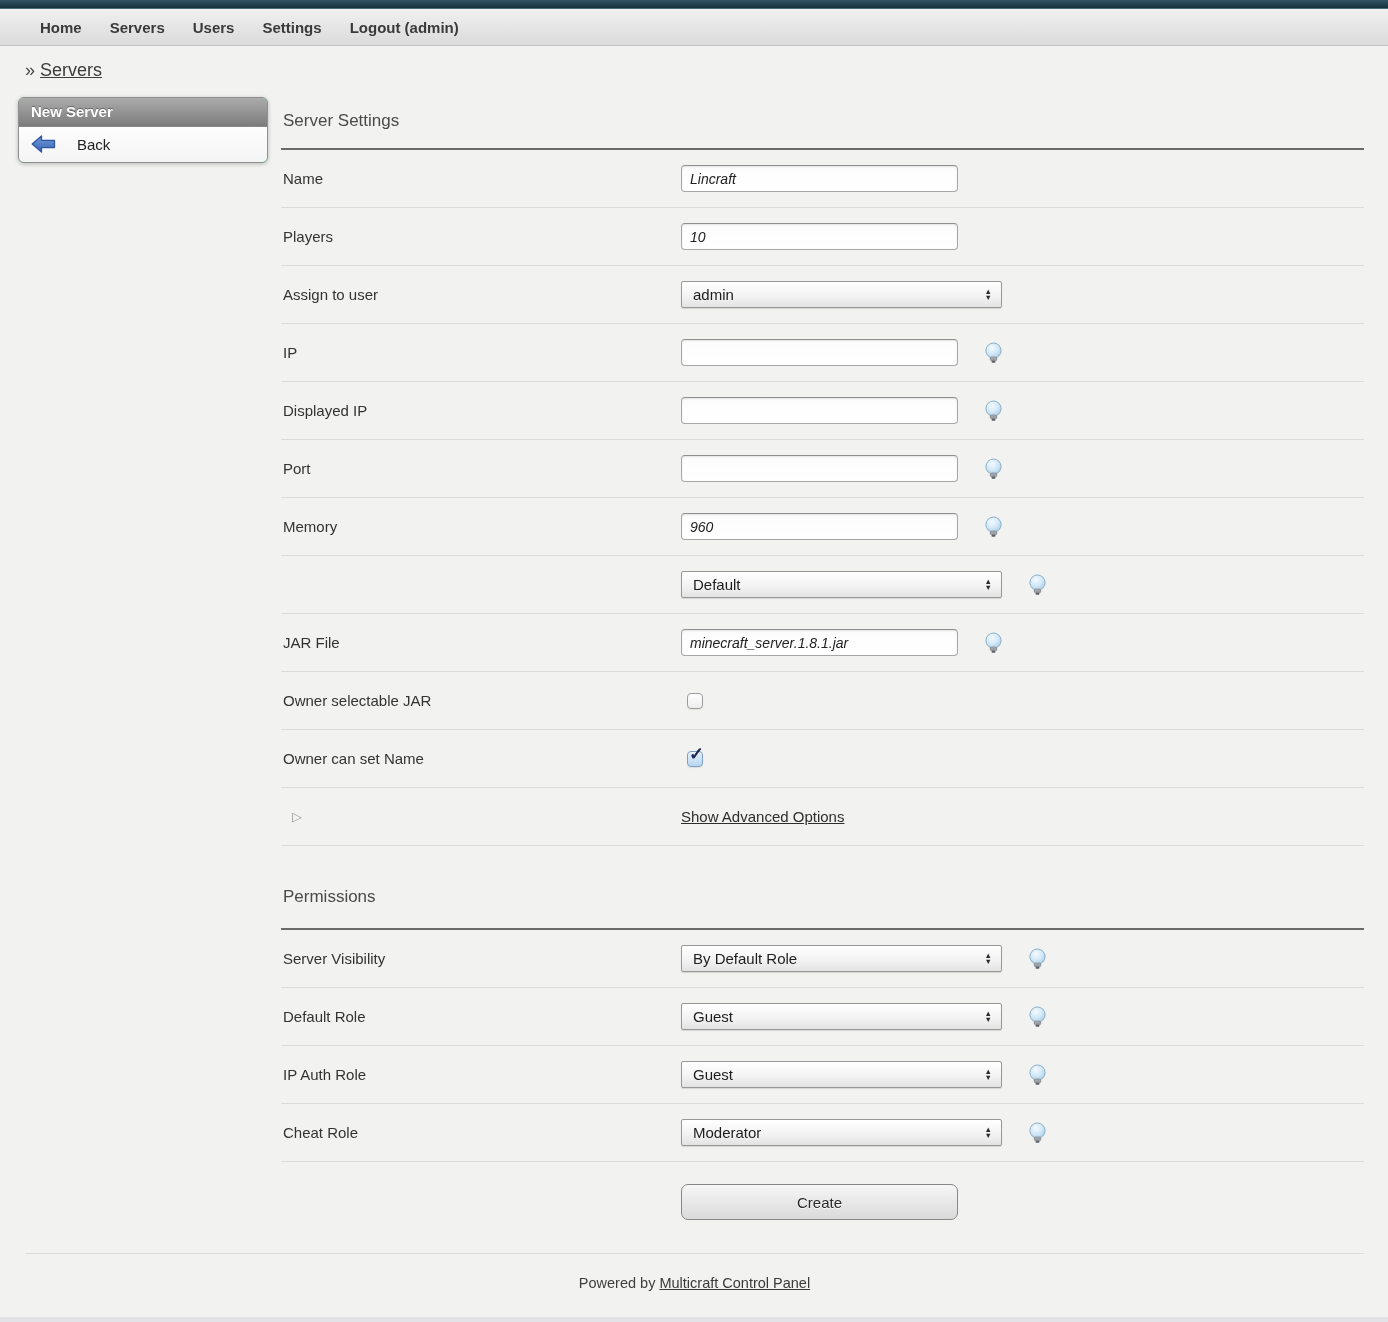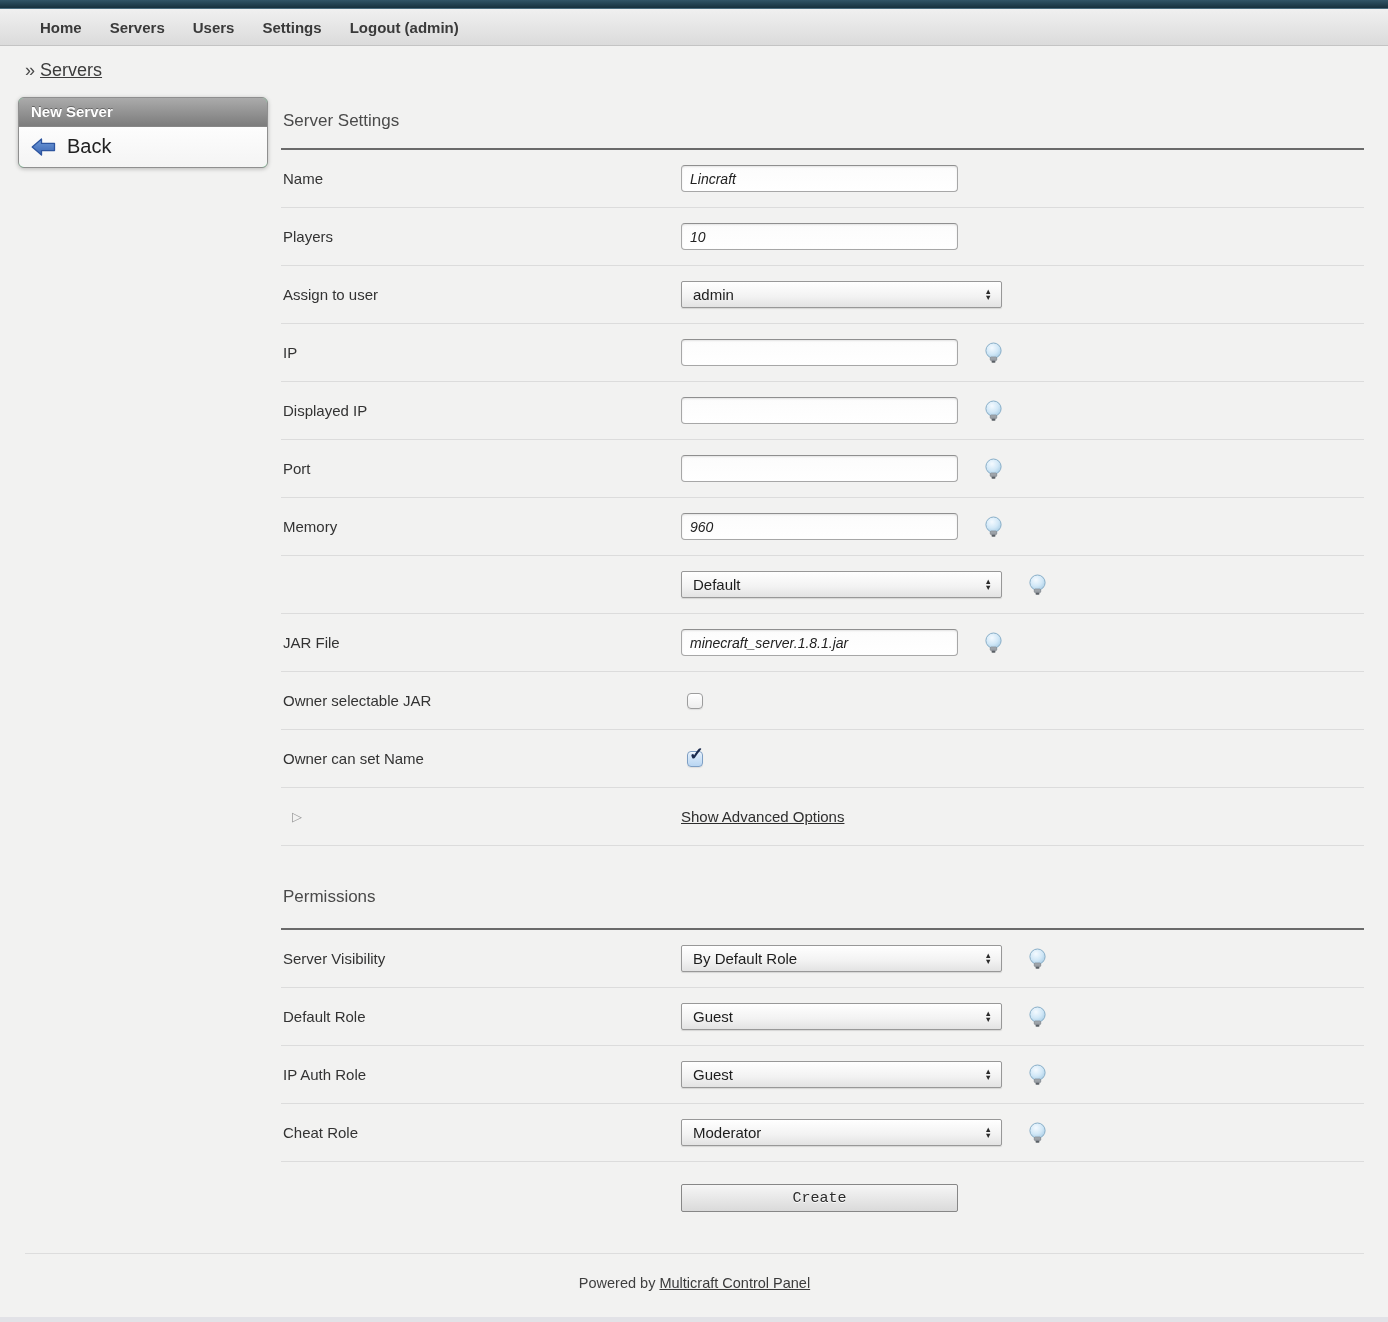--- a/index.html
+++ b/index.html
@@ -28,22 +28,22 @@
     border:1px solid #8f8f8f; border-radius:6px; overflow:hidden;
     background:#86efac; box-shadow:0 1px 4px rgba(0,0,0,.25);
   }
   .sidebar-header {
     background:linear-gradient(#ababab,#7c7c7c);
     color:#fff; font-weight:bold; font-size:15px;
     padding:5px 12px 6px; text-shadow:0 -1px 0 rgba(0,0,0,.35);
     border-bottom:1px solid #878787;
   }
   .sidebar-back {
-    display:flex; align-items:center; gap:11px;
-    padding:8px 12px 9px; font-size:20px; color:#222; cursor:pointer;
+    display:flex; align-items:center; gap:21px;
+    padding:8px 12px 9px; font-size:15px; color:#222; cursor:pointer;
     background:linear-gradient(#fdfdfd,#f4f4f4);
   }
 
   
   .main { position:absolute; left:281px; top:99px; width:1083px; }
   .section-title { font-size:17px; color:#4a4a4a; line-height:22px; margin:11px 0 16px 2px; }
   .section-title.perm { margin-top:40px; margin-bottom:20px; }
   .section-rule { height:0; border-bottom:2px solid #6a6a6a; }
 
   .form-row {
@@ -87,23 +87,23 @@
     display:none; position:absolute; top:-8px; left:1px;
     font-size:18px; font-weight:bold; color:#1b2b4e; line-height:20px;
   }
   .checkbox.checked .checkmark { display:block; }
 
   .disclosure { font-size:13px; color:#9a9a9a; margin-left:11px; width:389px; cursor:pointer; }
   .advanced-link { font-size:15px; color:#2e2e2e; text-decoration:underline; cursor:pointer; }
 
   .create-row { display:flex; padding:22px 0 0 400px; }
   .create-button {
-    width:277px; height:28px; border:1px solid #878787; border-radius:2px;
+    width:277px; height:36px; border:1px solid #878787; border-radius:7px;
     background:linear-gradient(#f6f6f6,#dadada);
-    font-family:Liberation Mono, monospace; font-size:15px; color:#2b2b2b;
+    font-family:Liberation Sans, sans-serif; font-size:15px; color:#2b2b2b;
     text-shadow:0 1px 0 rgba(255,255,255,.8); cursor:pointer;
   }
 
   
   .footer {
     position:absolute; left:25px; right:24px; top:1253px;
     border-top:1px solid #dddddd; text-align:center;
     padding-top:21px; font-size:14.5px; color:#3f3f3f;
   }
   .footer a { color:#3a3a3a; text-decoration:underline; cursor:pointer; }

